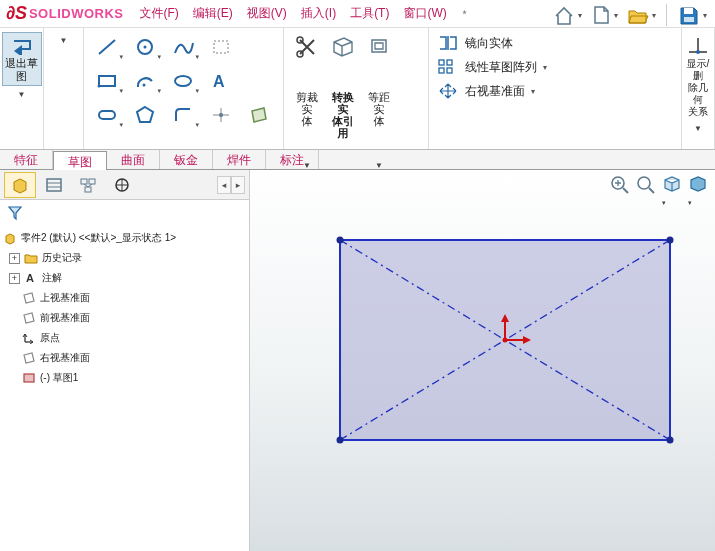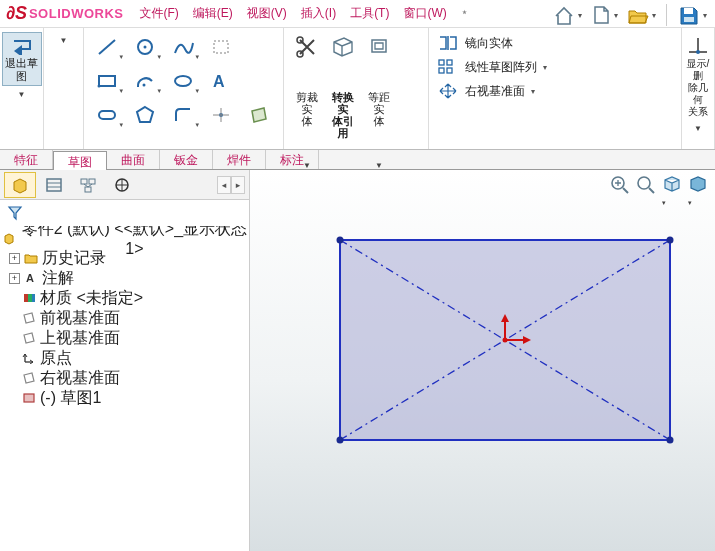--- a/index.html
+++ b/index.html
@@ -56,21 +56,21 @@
   .pt-btn.active { background: #fff4d6; border: 1px solid #e0c040; }
   .pt-nav { margin-left: auto; display: flex; gap: 0; }
   .pt-arrow { width: 14px; height: 18px; font-size: 9px; color: #555; display: flex; align-items: center; justify-content: center; border: 1px solid #ccc; background: #f8f8f8; }
   
   .filter-row { height: 26px; display: flex; align-items: center; padding: 2px 6px; }
   .tree { flex: 1; overflow: auto; padding: 2px 0; }
   .tree-row { display: flex; align-items: center; height: 20px; padding-left: 2px; gap: 3px; }
   .tree-indent { display: inline-block; }
   .tree-exp { width: 11px; height: 11px; border: 1px solid #888; display: inline-flex; align-items: center; justify-content: center; font-size: 9px; line-height: 1; color: #333; background: #fff; }
   .tree-icon { width: 16px; display: inline-flex; justify-content: center; }
-  .tree-label { font-size: 16px; text-align: center; }
+  .tree-label { font-size: 10px; }
   
   
   .viewport { flex: 1; position: relative; background: linear-gradient(to bottom, #ffffff 0%, #f0f3f4 55%, #d8dfe2 100%); }
   .vp-toolbar { position: absolute; right: 6px; top: 4px; display: flex; gap: 4px; }
   .vp-btn svg { display: block; }
   .vp-btn .tri2 { font-size: 7px; color: #444; margin-left: 1px; }
   
   .sketch { position: absolute; left: 80px; top: 60px; }
 </style>
 </head>
@@ -382,44 +382,33 @@
             <svg width="14" height="12">
               <text x="2" y="10" font-size="11" font-weight="bold" fill="#333">A</text>
             </svg>
           </span>
         <span class="tree-label">注解</span>
       </div>
       <div class="tree-row">
         <span class="tree-indent" style="width:16px;"></span>
         <span class="tree-icon">
             <svg width="14" height="12">
-              <rect x="2" y="2" width="4" height="8" fill="#c0392b"></rect>
-              <rect x="6" y="2" width="4" height="8" fill="#27ae60"></rect>
-              <rect x="10" y="2" width="3" height="8" fill="#2980b9"></rect>
-            </svg>
-          </span>
-        <span class="tree-label">材质 &lt;未指定&gt;</span>
+              <path d="M2 3 L10 1 L12 9 L4 11 Z" fill="none" stroke="#888" stroke-width="1.2"></path>
+            </svg>
+          </span>
+        <span class="tree-label">上视基准面</span>
       </div>
       <div class="tree-row">
         <span class="tree-indent" style="width:16px;"></span>
         <span class="tree-icon">
             <svg width="14" height="12">
               <path d="M2 3 L10 1 L12 9 L4 11 Z" fill="none" stroke="#888" stroke-width="1.2"></path>
             </svg>
           </span>
         <span class="tree-label">前视基准面</span>
-      </div>
-      <div class="tree-row">
-        <span class="tree-indent" style="width:16px;"></span>
-        <span class="tree-icon">
-            <svg width="14" height="12">
-              <path d="M2 3 L10 1 L12 9 L4 11 Z" fill="none" stroke="#888" stroke-width="1.2"></path>
-            </svg>
-          </span>
-        <span class="tree-label">上视基准面</span>
       </div>
       <div class="tree-row">
         <span class="tree-indent" style="width:16px;"></span>
         <span class="tree-icon">
             <svg width="14" height="12">
               <line x1="3" y1="10" x2="3" y2="2" stroke="#333" stroke-width="1.3"></line>
               <line x1="3" y1="10" x2="11" y2="10" stroke="#333" stroke-width="1.3"></line>
               <path d="M3 2 L1 5 M3 2 L5 5 M11 10 L8 8 M11 10 L8 12" stroke="#333" stroke-width="1"></path>
             </svg>
           </span>

